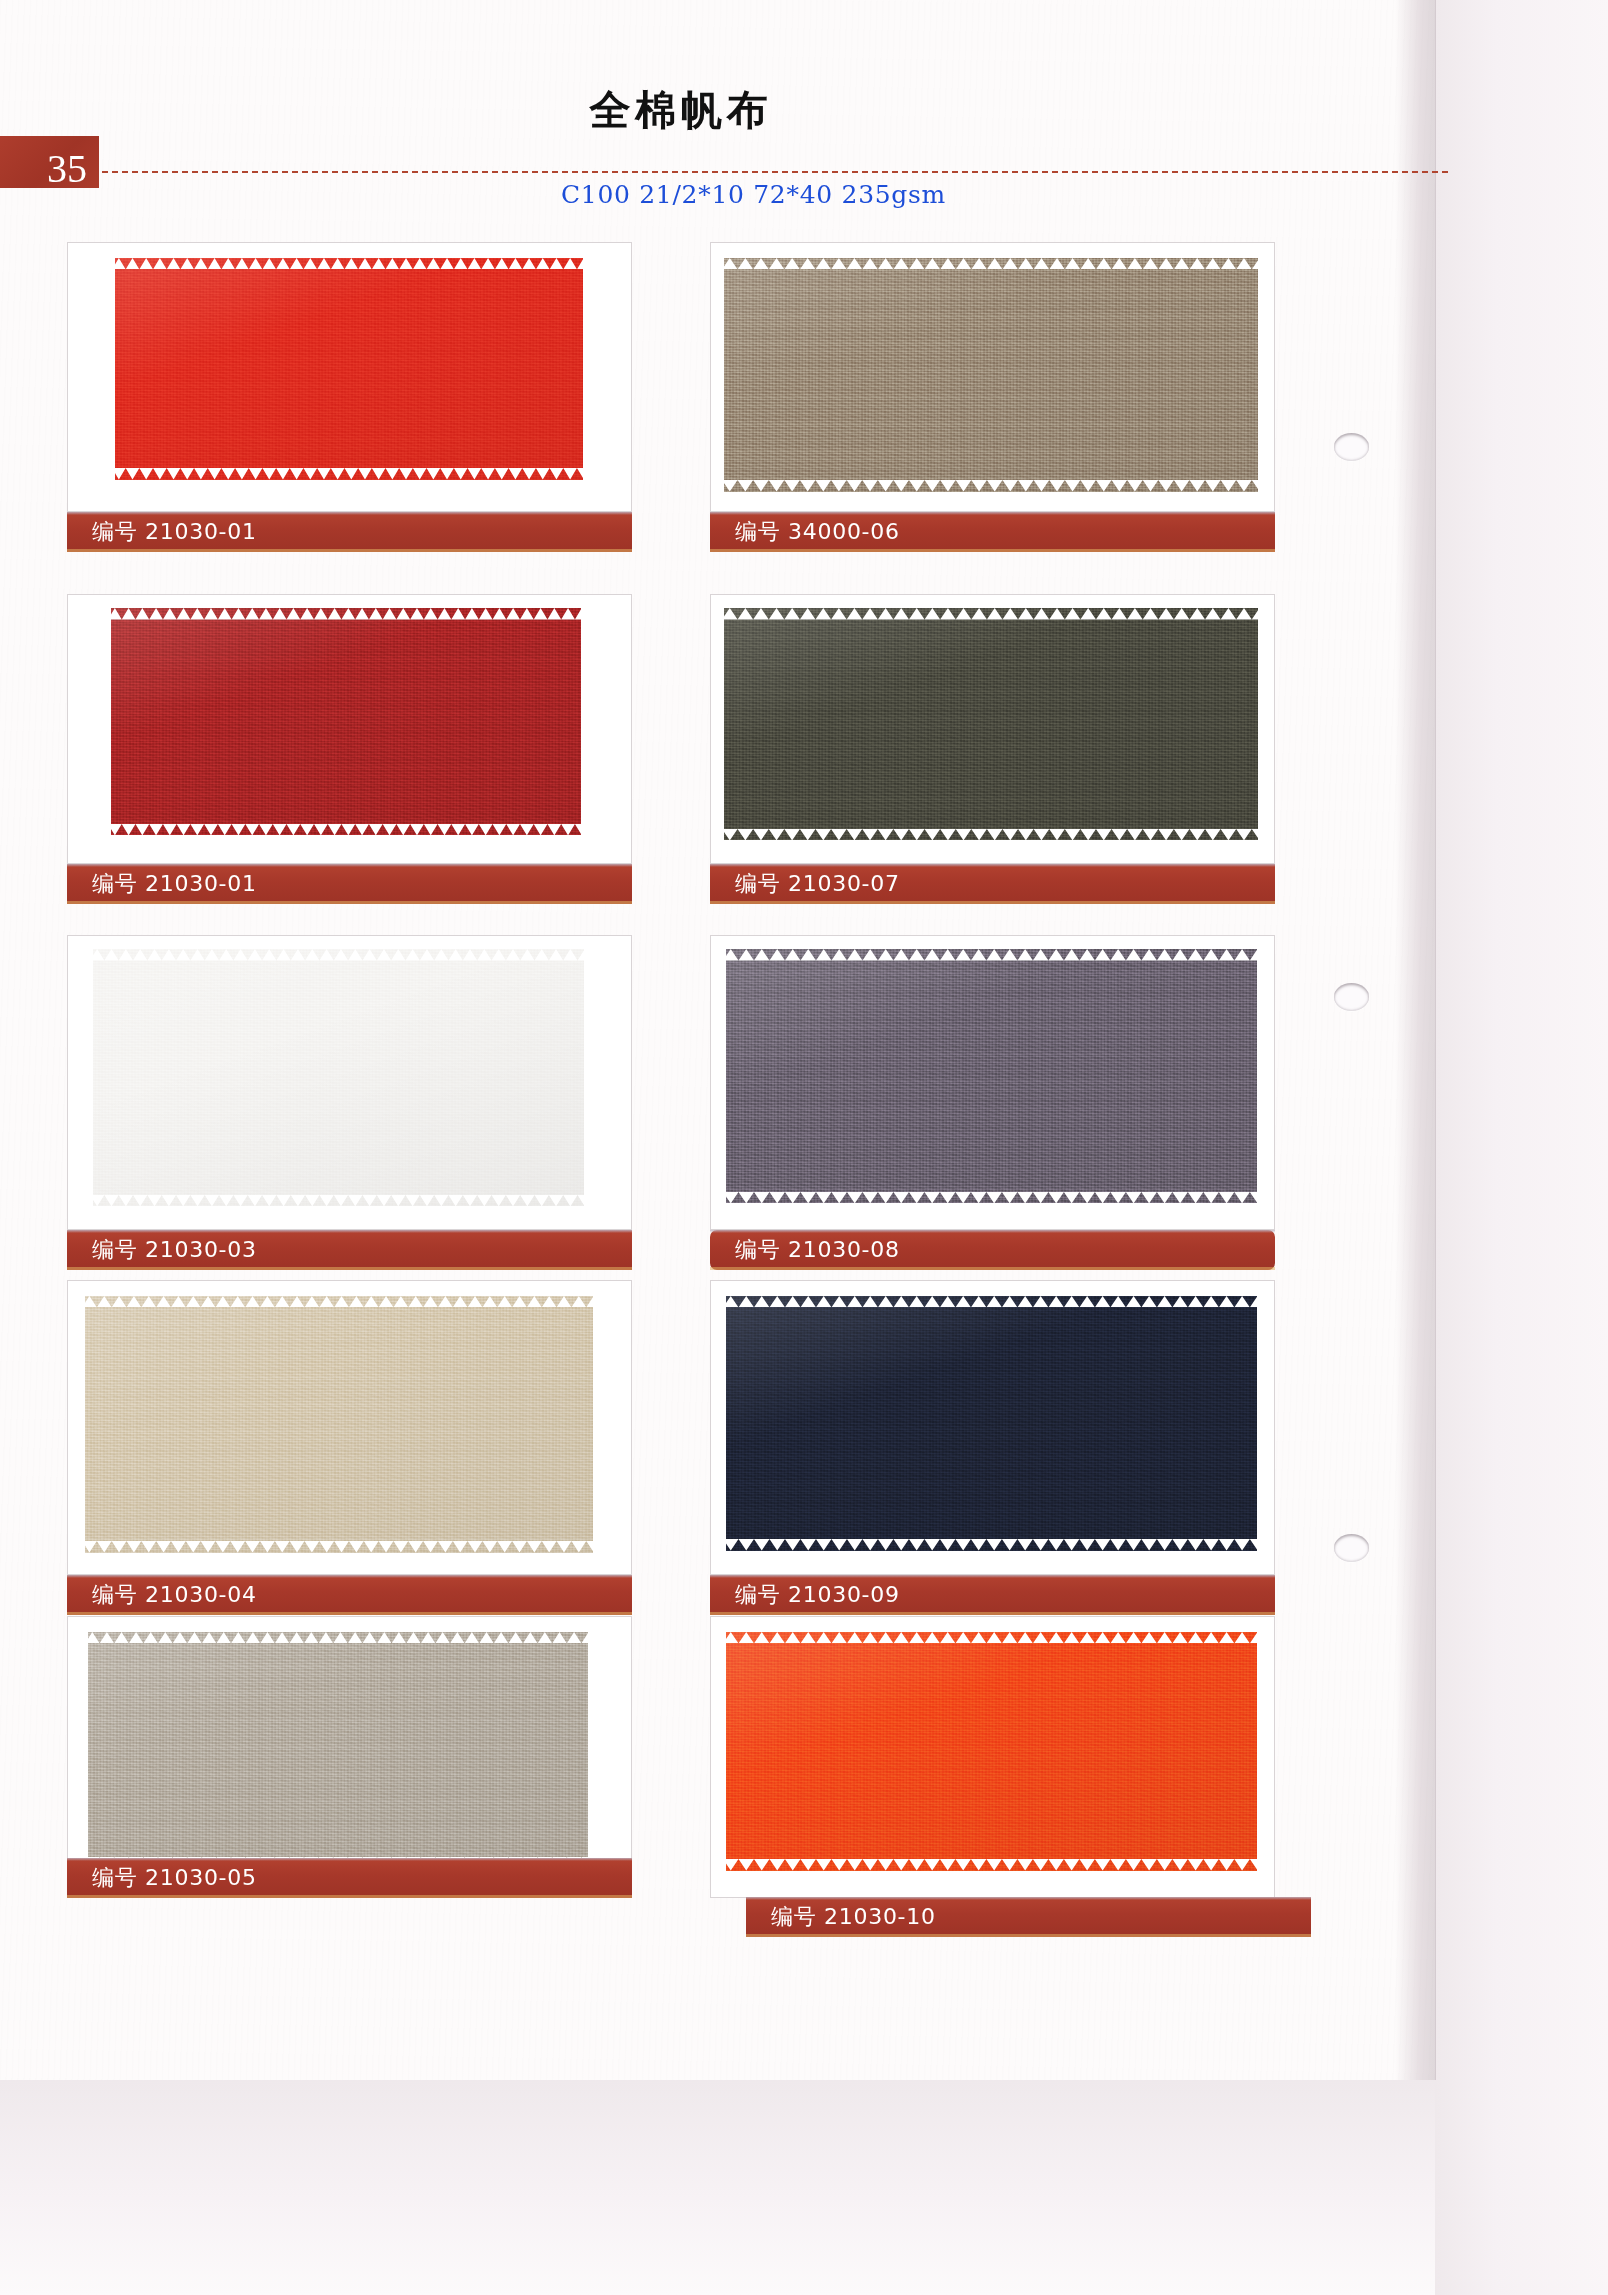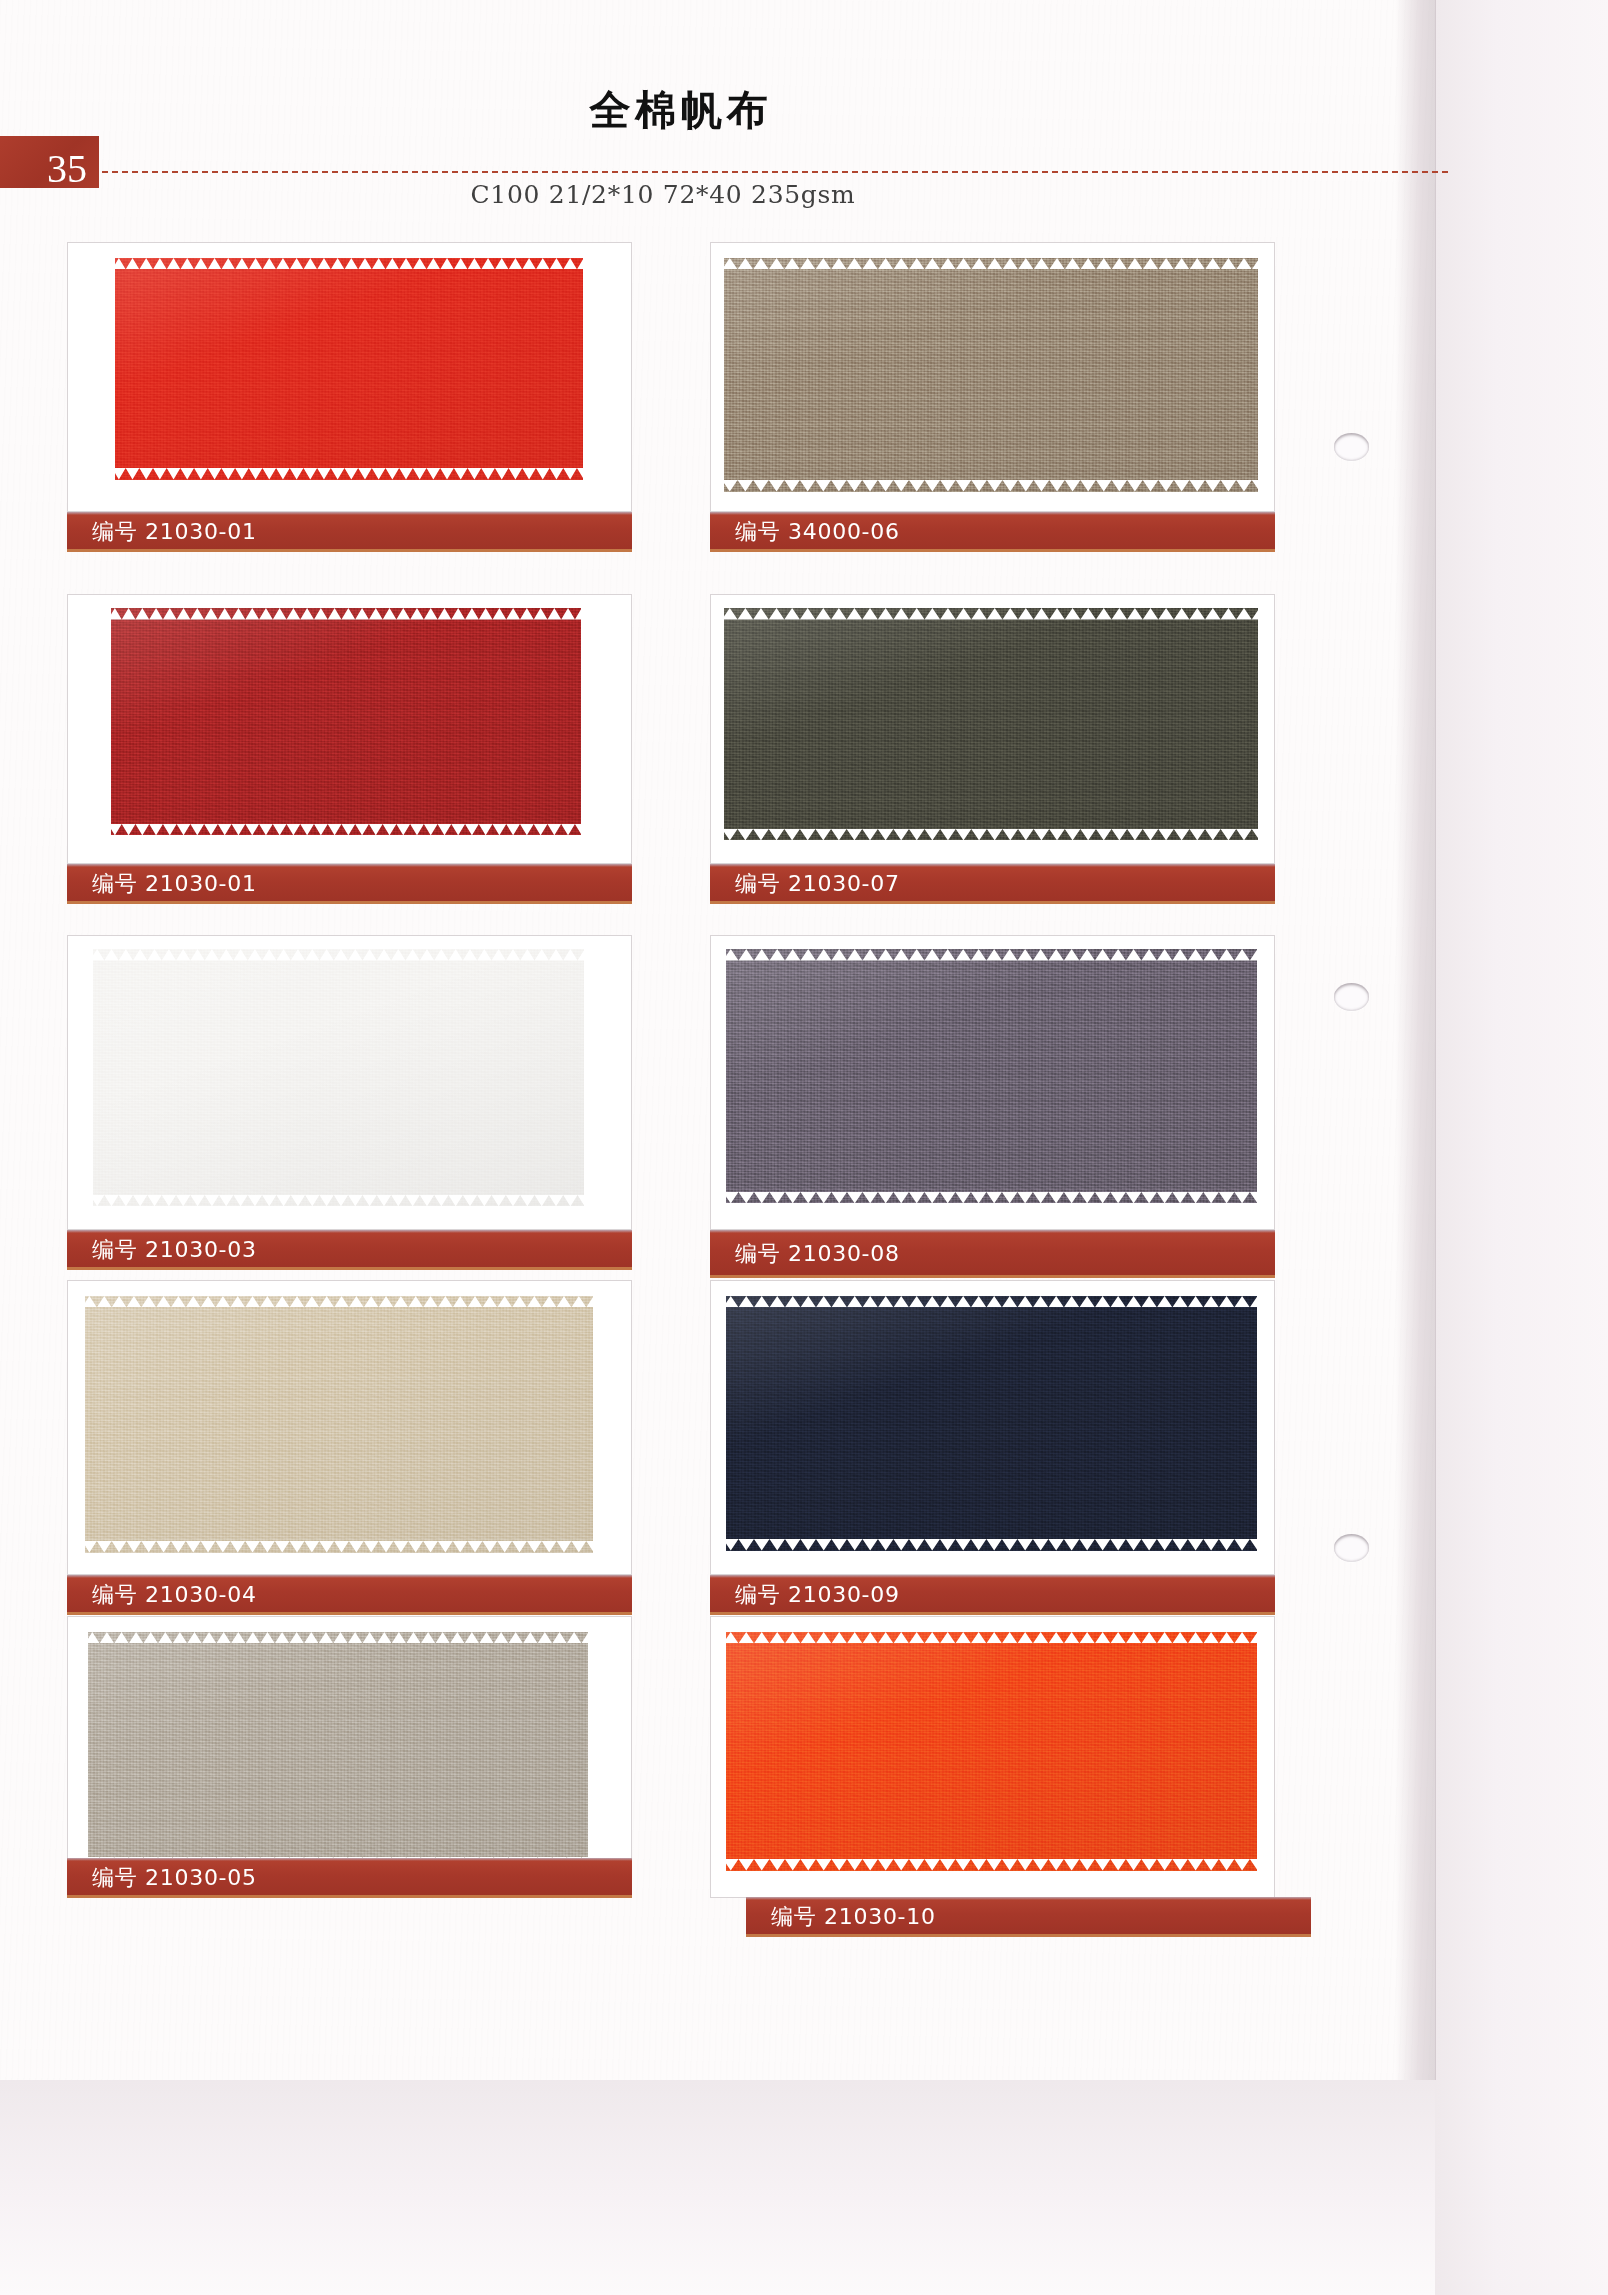--- a/index.html
+++ b/index.html
@@ -118,27 +118,27 @@
     font-family: "DejaVu Serif", serif;
     font-weight: bold;
     font-size: 41px;
     color: #111111;
     letter-spacing: 4.7px;
     line-height: 1;
     white-space: nowrap;
   }
   .fabric-spec {
     position: absolute;
-    left: 396px;
+    left: 412px;
     top: 182px;
     width: 534px;
-    text-align: center;
+    text-align: right;
     font-family: "DejaVu Serif", serif;
     font-size: 25px;
-    color: #404040;
+    color: #1d4ed8;
     letter-spacing: 0.7px;
     line-height: 1;
     white-space: nowrap;
   }
 
   
   .grid {
     position: absolute;
     left: 0;
     top: 0;
@@ -400,21 +400,21 @@
             <div class="sheen"></div>
           </div>
           <div class="pink-top" style="background: transparent;"><svg width="100%" height="100%" viewBox="0 0 900 17" preserveAspectRatio="none">
               <polygon points="0,17 13,0 26,17 39,0 52,17 65,0 78,17 91,0 104,17 117,0 130,17 143,0 156,17 169,0 182,17 195,0 208,17 221,0 234,17 247,0 260,17 273,0 286,17 299,0 312,17 325,0 338,17 351,0 364,17 377,0 390,17 403,0 416,17 429,0 442,17 455,0 468,17 481,0 494,17 507,0 520,17 533,0 546,17 559,0 572,17 585,0 598,17 611,0 624,17 637,0 650,17 663,0 676,17 689,0 702,17 715,0 728,17 741,0 754,17 767,0 780,17 793,0 806,17 819,0 832,17 845,0 858,17 871,0 884,17 897,0 910,17 900,17" fill="#ffffff"></polygon>
             </svg></div>
           <div class="pink-bottom" style="background: transparent;"><svg width="100%" height="100%" viewBox="0 0 900 17" preserveAspectRatio="none">
               <polygon points="0,0 13,17 26,0 39,17 52,0 65,17 78,0 91,17 104,0 117,17 130,0 143,17 156,0 169,17 182,0 195,17 208,0 221,17 234,0 247,17 260,0 273,17 286,0 299,17 312,0 325,17 338,0 351,17 364,0 377,17 390,0 403,17 416,0 429,17 442,0 455,17 468,0 481,17 494,0 507,17 520,0 533,17 546,0 559,17 572,0 585,17 598,0 611,17 624,0 637,17 650,0 663,17 676,0 689,17 702,0 715,17 728,0 741,17 754,0 767,17 780,0 793,17 806,0 819,17 832,0 845,17 858,0 871,17 884,0 897,17 910,0 900,0" fill="#ffffff"></polygon>
             </svg></div>
         </div>
       </div>
-      <div class="label-bar" style="left: 710px; top: 1230px; width: 565px; height: 48px;">
+      <div class="label-bar" style="left: 710px; top: 1230px; width: 565px; height: 40px; border-radius: 7px;">
         <span class="label-text">编号 21030-08</span>
       </div>
       <div class="card" style="left: 710px; top: 1280px; width: 565px; height: 295px;">
         <div class="swatch-wrap" style="left: 14.7px; top: 14.7px; width: 531px; height: 255px;">
           <div class="swatch" style="background: rgb(30, 36, 54);">
             <div class="weave"></div>
             <div class="sheen"></div>
           </div>
           <div class="pink-top" style="background: transparent;"><svg width="100%" height="100%" viewBox="0 0 900 17" preserveAspectRatio="none">
               <polygon points="0,17 13,0 26,17 39,0 52,17 65,0 78,17 91,0 104,17 117,0 130,17 143,0 156,17 169,0 182,17 195,0 208,17 221,0 234,17 247,0 260,17 273,0 286,17 299,0 312,17 325,0 338,17 351,0 364,17 377,0 390,17 403,0 416,17 429,0 442,17 455,0 468,17 481,0 494,17 507,0 520,17 533,0 546,17 559,0 572,17 585,0 598,17 611,0 624,17 637,0 650,17 663,0 676,17 689,0 702,17 715,0 728,17 741,0 754,17 767,0 780,17 793,0 806,17 819,0 832,17 845,0 858,17 871,0 884,17 897,0 910,17 900,17" fill="#ffffff"></polygon>

